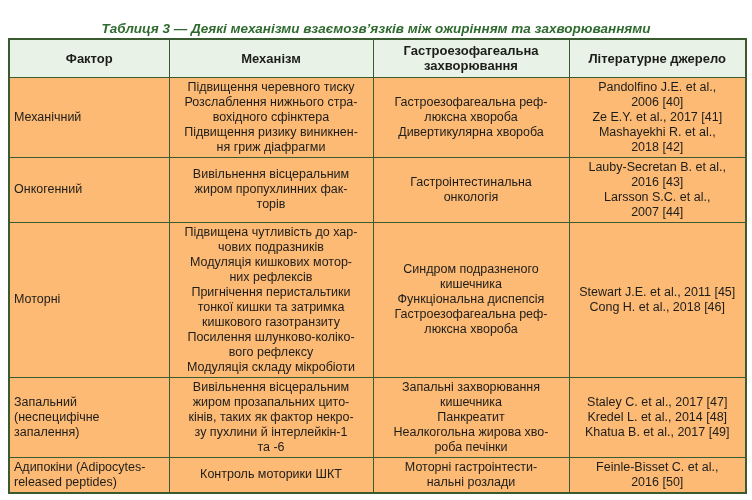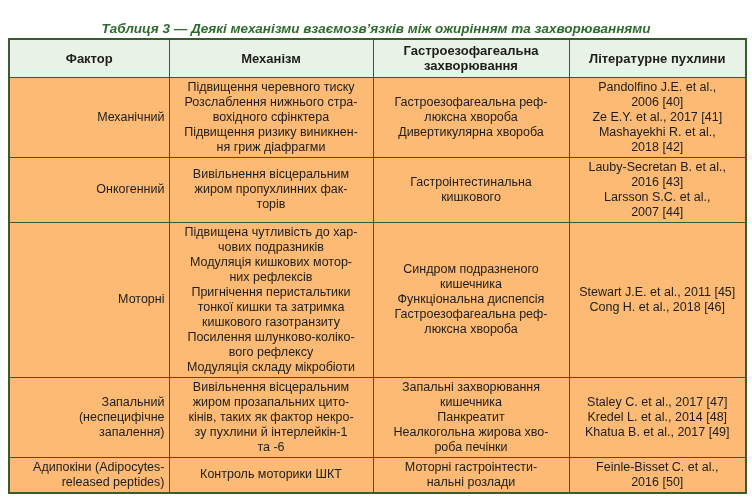--- a/index.html
+++ b/index.html
@@ -30,21 +30,21 @@
     font-weight:bold;
     font-size:13px; line-height:15px;
     text-align:center;
     margin-top:10px;
   }
   table.main td {
     background:#fdba74;
     font-size:12.5px; line-height:15px;
     text-align:center;
   }
-  table.main td.factor { text-align:right; }
+  table.main td.factor { text-align:left; }
   tr.hdr   { height:38px; }
   tr.r0    { height:74px; }
   tr.r1    { height:62px; }
   tr.r2    { height:148px; }
   tr.r3    { height:76px; }
   tr.r4    { height:36px; }
 </style>
 </head>
 <body>
 
@@ -59,21 +59,21 @@
       <col style="width:204px">
       <col style="width:196px">
       <col style="width:177px">
     </colgroup>
     <tbody>
         <tr class="hdr">
       <th>Фактор</th>
       <th>Механізм</th>
       <th>Гастроезофагеальна
 захворювання</th>
-      <th>Літературне пухлини</th>
+      <th>Літературне джерело</th>
     </tr>
     <tr class="r0">
       <td class="factor">Механічний</td>
       <td>Підвищення черевного тиску
 Розслаблення нижнього стра-
 вохідного сфінктера
 Підвищення ризику виникнен-
 ня гриж діафрагми</td>
       <td>Гастроезофагеальна реф-
 люксна хвороба
@@ -83,21 +83,21 @@
 Ze E.Y. et al., 2017 [41]
 Mashayekhi R. et al.,
 2018 [42]</td>
     </tr>
     <tr class="r1">
       <td class="factor">Онкогенний</td>
       <td>Вивільнення вісцеральним
 жиром пропухлинних фак-
 торів</td>
       <td>Гастроінтестинальна
-кишкового</td>
+онкологія</td>
       <td>Lauby-Secretan B. et al.,
 2016 [43]
 Larsson S.C. et al.,
 2007 [44]</td>
     </tr>
     <tr class="r2">
       <td class="factor">Моторні</td>
       <td>Підвищена чутливість до хар-
 чових подразників
 Модуляція кишкових мотор-

